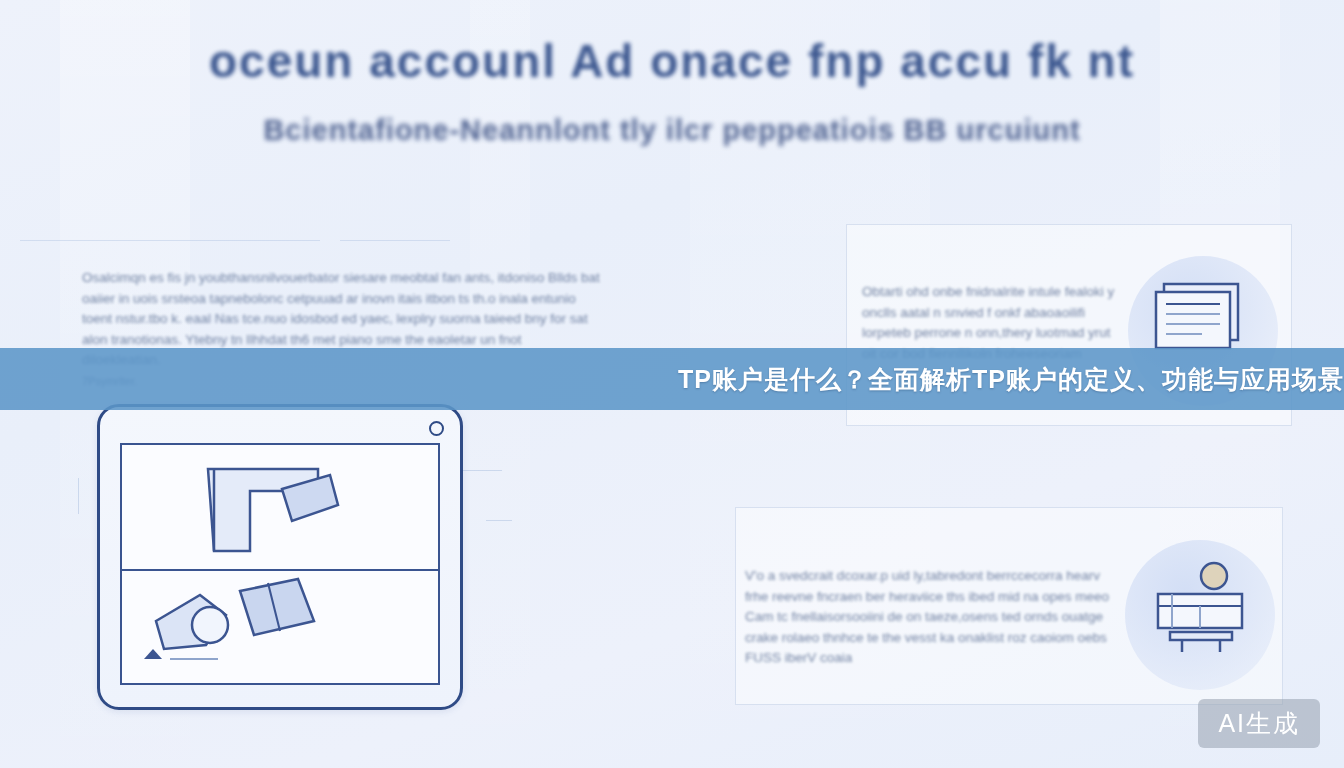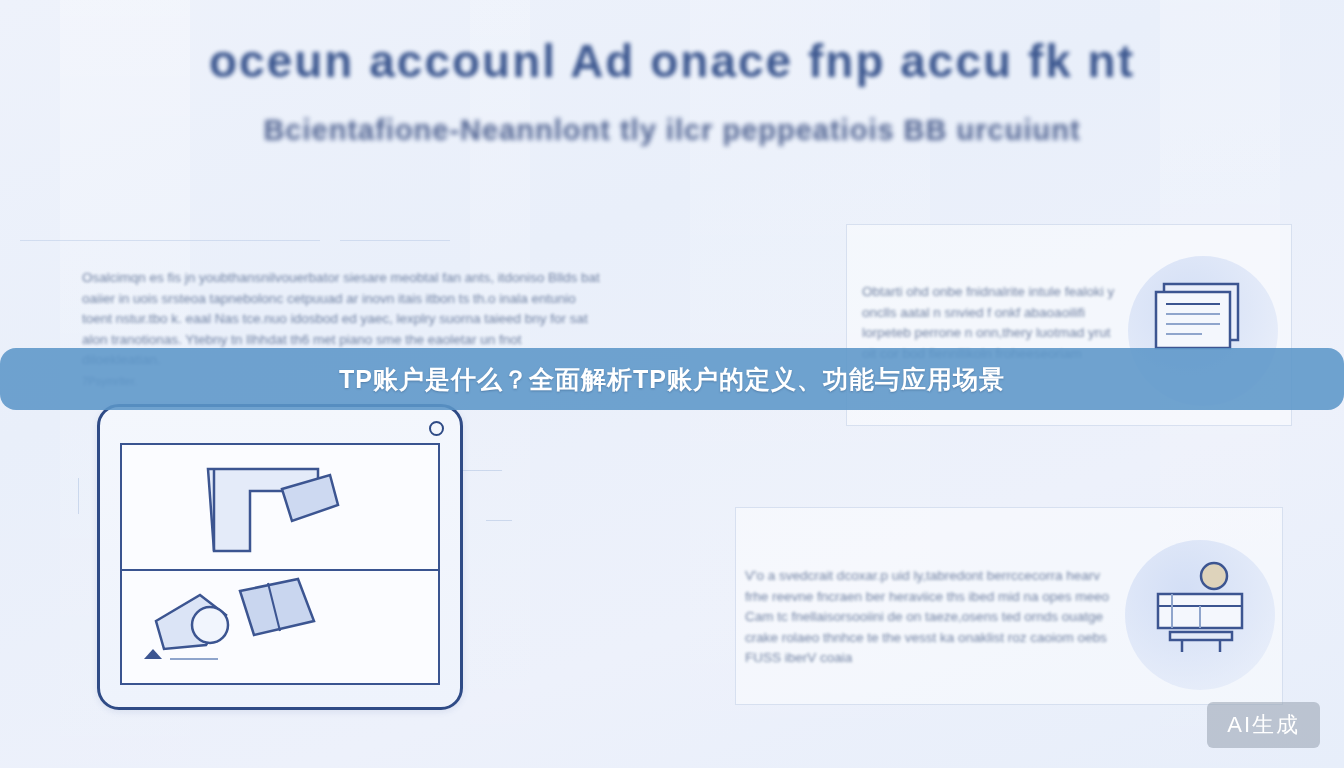--- a/index.html
+++ b/index.html
@@ -142,42 +142,41 @@
   
   .headline-bar {
     position: absolute;
     left: 0;
     right: 0;
     top: 348px;
     height: 62px;
     background: rgba(92,150,200,0.88);
     display: flex;
     align-items: center;
-    justify-content: center;
-    border-radius: 16px;
+    justify-content: flex-end;
   }
   .headline-bar .headline {
     color: #ffffff;
     font-size: 25px;
     font-weight: 700;
     letter-spacing: 1px;
     text-shadow: 0 1px 2px rgba(30,60,100,0.35);
     white-space: nowrap;
   }
 
   
   .ai-badge {
     position: absolute;
     right: 24px;
     bottom: 20px;
     padding: 8px 20px;
     background: rgba(150,160,175,0.55);
     border-radius: 6px;
     color: #ffffff;
-    font-size: 22px;
+    font-size: 25px;
     letter-spacing: 2px;
   }
 
   
   .tick {
     position: absolute;
     background: rgba(120,150,200,0.28);
   }
 </style>
 </head>

